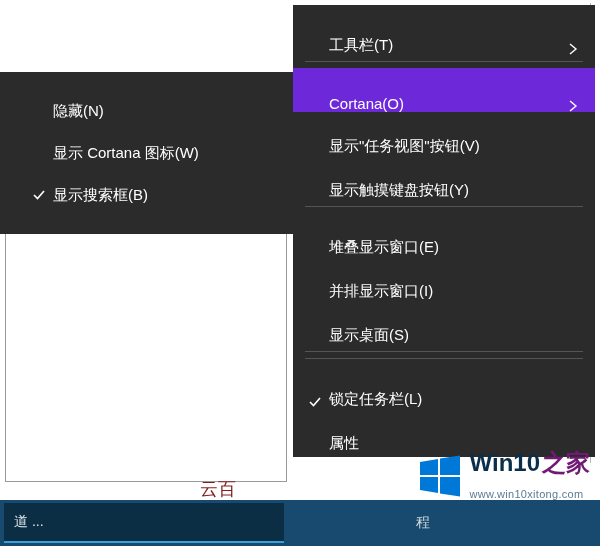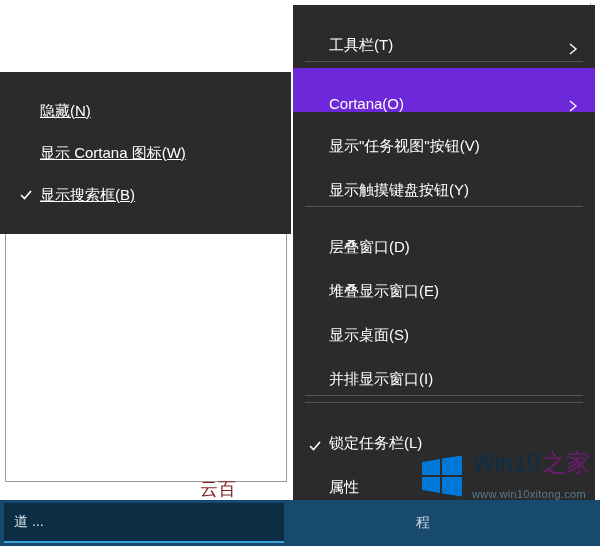--- a/index.html
+++ b/index.html
@@ -3,41 +3,41 @@
 <meta charset="utf-8">
 <style>
   html,body{margin:0;padding:0;width:600px;height:546px;font-family:"Microsoft YaHei","Segoe UI",sans-serif;background:#fff;overflow:hidden;}
   .canvas{position:relative;width:600px;height:546px;}
   
   .bg-panel{position:absolute;left:5px;top:220px;width:280px;height:260px;border:1px solid #9a9a9a;background:#fff;}
   .bg-panel2{position:absolute;left:292px;top:3px;width:298px;height:460px;border-right:1px solid #b7b7b7;background:#fff;}
   .scroll-knob{position:absolute;right:7px;top:3px;width:15px;height:22px;background:#c0c0c0;}
   .bg-text{position:absolute;left:200px;top:477px;color:#7f1d1d;font-size:18px;}
   
-  .submenu{position:absolute;left:0;top:72px;width:291px;background:#2b2b2b;color:#fff;padding:18px 0;text-decoration:underline;}
+  .submenu{position:absolute;left:0;top:72px;width:291px;background:#2b2b2b;color:#fff;padding:18px 13px;}
   .submenu .mi{display:flex;align-items:center;height:42px;padding:0 18px 0 14px;font-size:15px;}
   .submenu .mi .chk{width:24px;display:flex;justify-content:center;}
   .submenu .mi .lbl{flex:1;padding-left:2px;}
   
   .mainmenu{position:absolute;left:293px;top:5px;width:302px;background:#2b2b2b;color:#fff;padding:6px 0 4px 0;}
   .mainmenu .mi{display:flex;align-items:flex-end;height:44px;padding:0 14px 0 10px;font-size:15px;}
   .mainmenu .mi.hover{background:#6d28d9;}
   .mainmenu .mi .chk{width:24px;display:flex;justify-content:center;}
   .mainmenu .mi .lbl{flex:1;padding-left:2px;}
   .mainmenu .mi .arrow{width:16px;display:flex;justify-content:center;}
   .mainmenu .sep{height:1px;background:#555;margin:6px 12px;}
   
   .taskbar{position:absolute;left:0;bottom:0;width:600px;height:46px;background:#174a6e;display:flex;align-items:center;color:#dfe8ee;font-size:14px;}
   .taskbar .tb-search{margin-left:4px;height:40px;width:280px;background:#0b2e44;display:flex;align-items:center;padding-left:10px;border-bottom:2px solid #3aa0da;box-sizing:border-box;}
   .taskbar .right-txt{margin-left:auto;margin-right:170px;color:#cfd8de;}
   
   .watermark{position:absolute;right:10px;bottom:46px;display:flex;align-items:center;gap:8px;z-index:50;}
   .watermark .wlogo svg{display:block;}
   .watermark .wtxt{display:flex;flex-direction:column;line-height:1;}
-  .watermark .wmain{font-size:24px;font-weight:400;color:#0b2f4a;display:flex;align-items:baseline;gap:2px;}
+  .watermark .wmain{font-size:24px;font-weight:700;color:#0b2f4a;display:flex;align-items:baseline;gap:2px;}
   .watermark .wmain .zhj{color:#701a75;}
   .watermark .wurl{font-size:11px;color:#5b7b92;letter-spacing:0.3px;margin-top:14px;}
   svg{overflow:visible;}
 </style>
 </head>
 <body>
 
 <div class="canvas">
   <div class="bg-panel2">
     <div class="scroll-knob"></div>
@@ -93,36 +93,31 @@
     </div>
     <div class="mi">
       <span class="chk"></span>
       <span class="lbl">显示触摸键盘按钮(Y)</span>
       <span class="arrow"></span>
     </div>
     <div class="sep"></div>
 
     <div class="mi">
       <span class="chk"></span>
-      <span class="lbl">层叠窗口(D)</span>
-      <span class="arrow"></span>
-    </div>
-    <div class="mi">
-      <span class="chk"></span>
       <span class="lbl">堆叠显示窗口(E)</span>
       <span class="arrow"></span>
     </div>
     <div class="mi">
       <span class="chk"></span>
-      <span class="lbl">显示桌面(S)</span>
+      <span class="lbl">并排显示窗口(I)</span>
       <span class="arrow"></span>
     </div>
     <div class="mi">
       <span class="chk"></span>
-      <span class="lbl">并排显示窗口(I)</span>
+      <span class="lbl">显示桌面(S)</span>
       <span class="arrow"></span>
     </div>
     <div class="sep"></div>
 
     <div class="sep"></div>
 
     <div class="mi">
       <span class="chk">
         <svg width="14" height="14" viewBox="0 0 14 14">
             <path d="M2 7 L5.5 10.5 L12 3" stroke="#fff" stroke-width="1.6" fill="none"></path>

